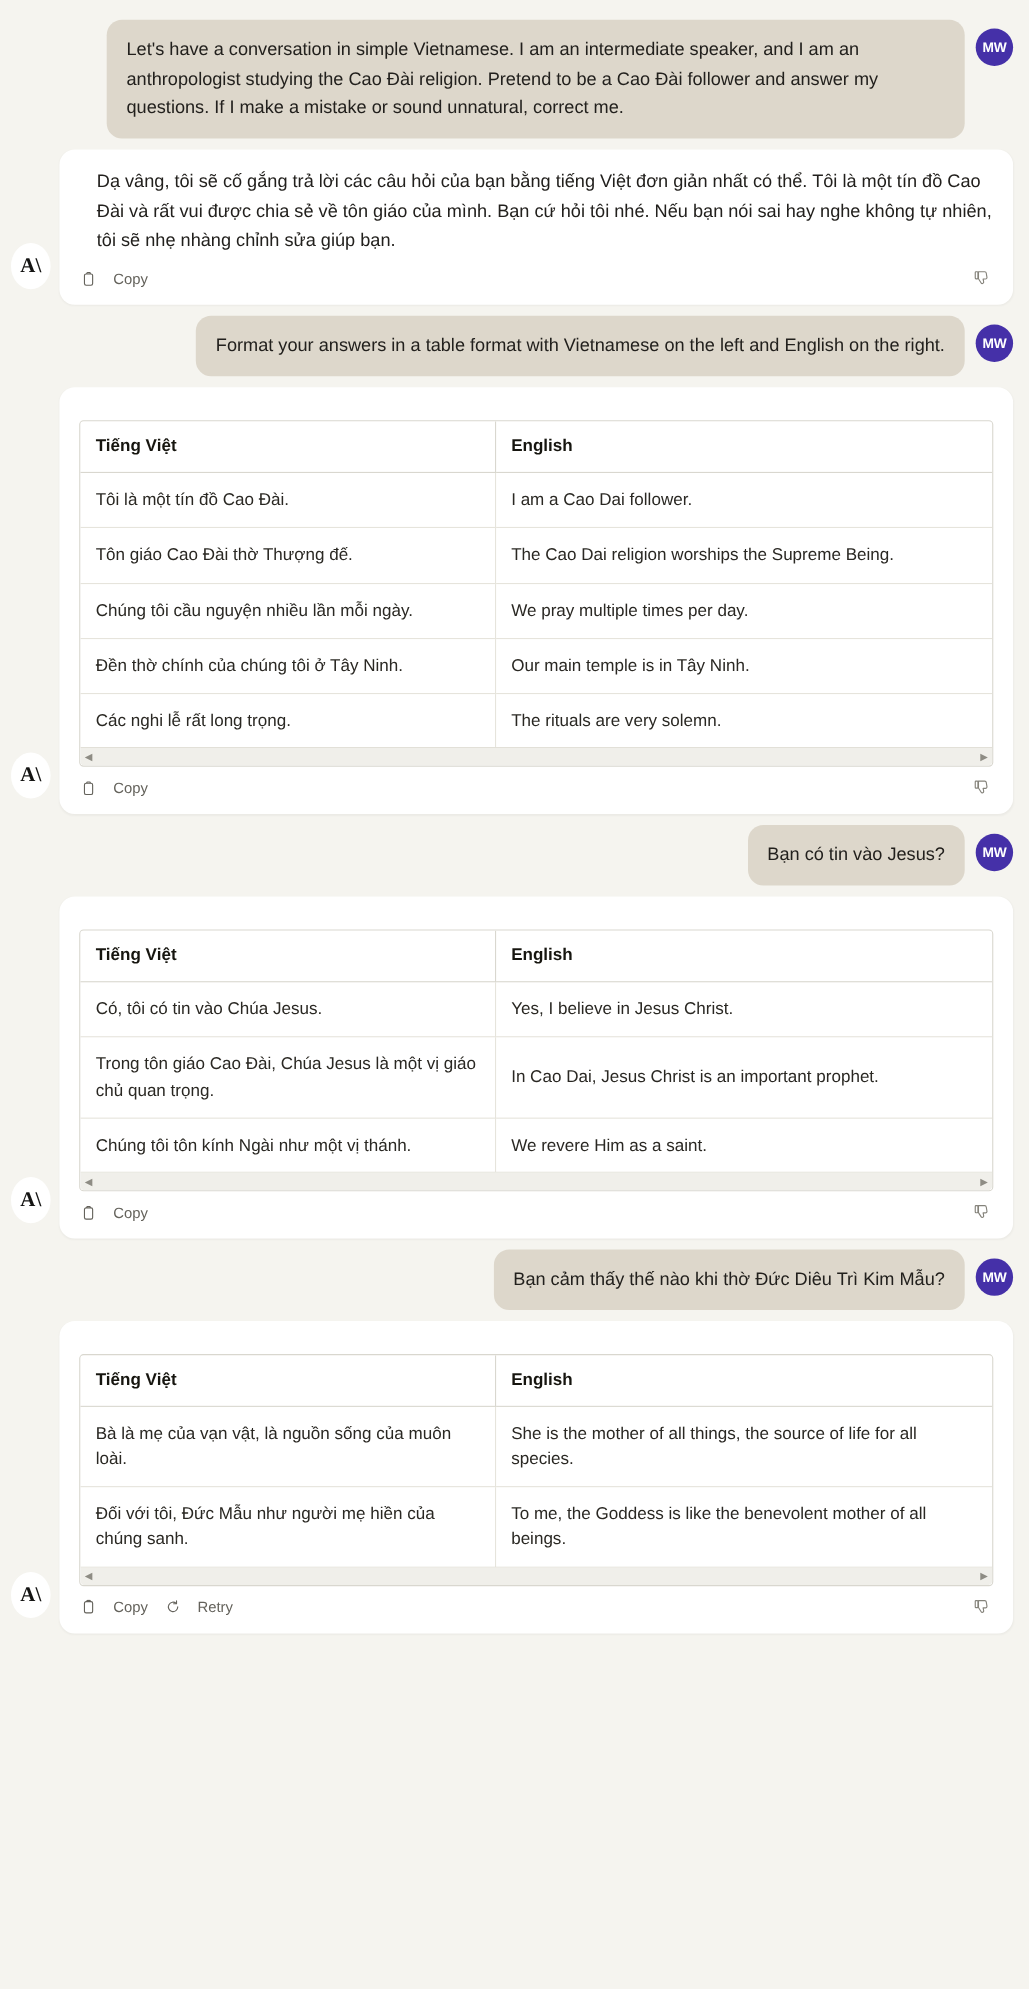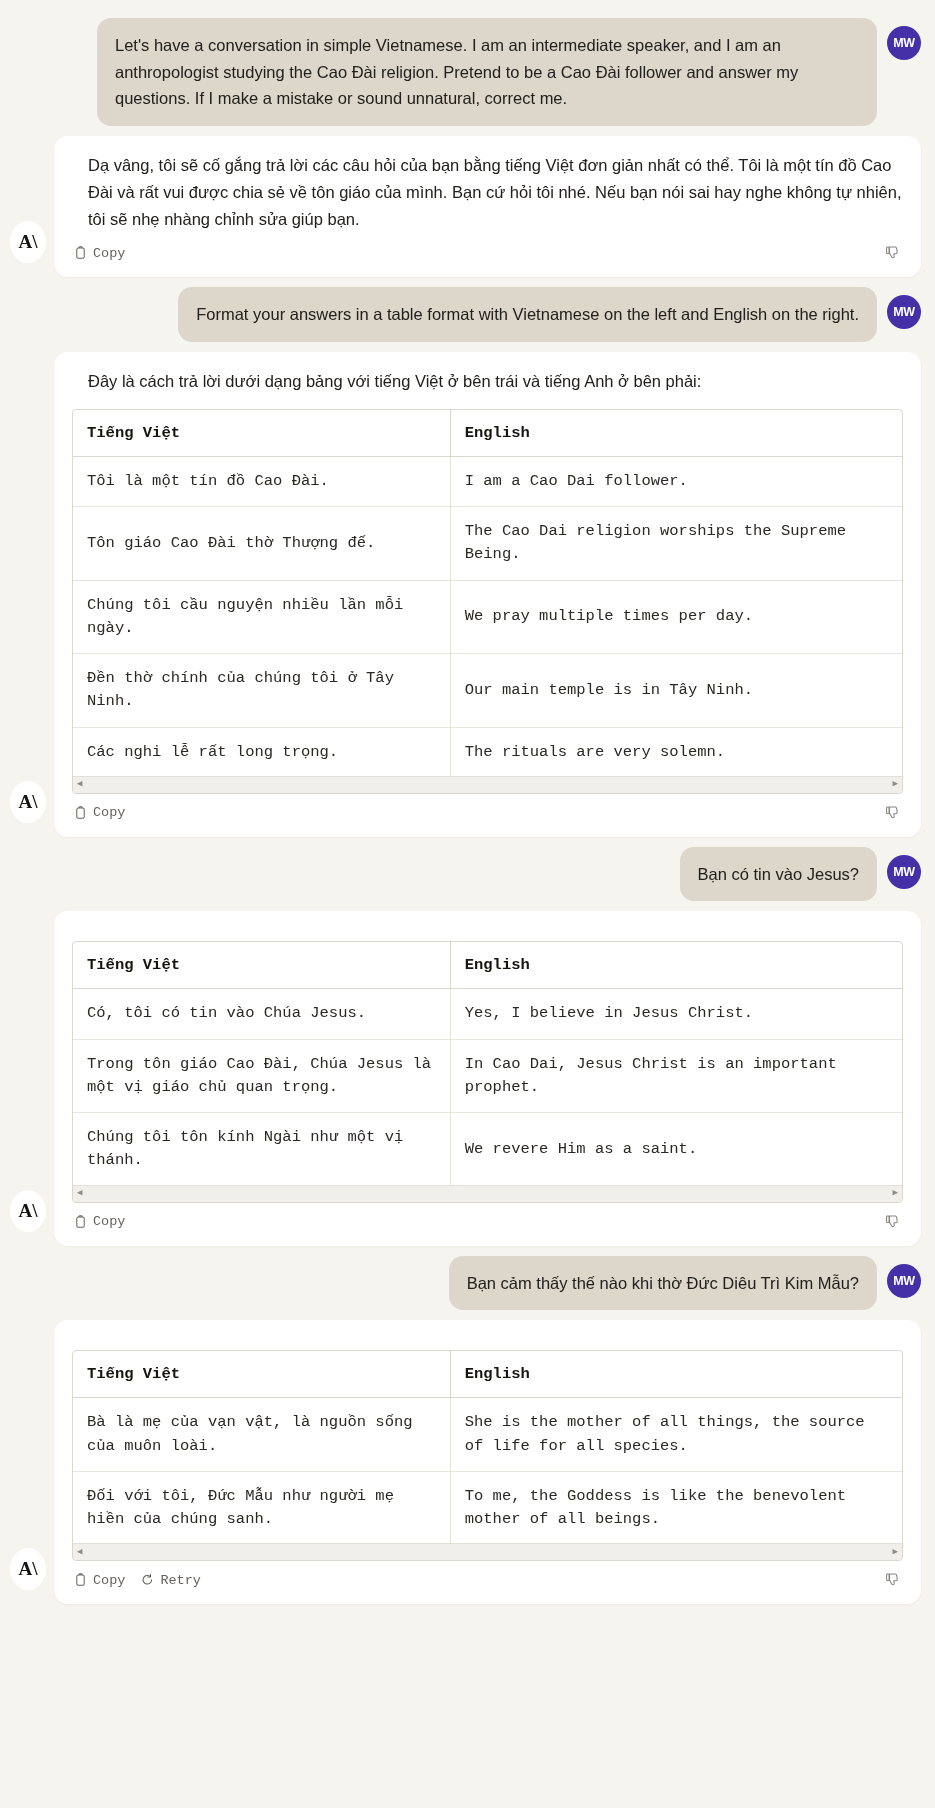--- a/index.html
+++ b/index.html
@@ -89,21 +89,20 @@
     color: #22201d;
     margin: 0 0 2px 16px;
   }
 
   
   .table-wrap {
     margin-top: 14px;
     border: 1px solid #D9D7CF;
     border-radius: 4px;
     overflow: hidden;
-    font-family: Liberation Mono, monospace;
   }
   table.msg-table {
     width: 100%;
     border-collapse: collapse;
     table-layout: fixed;
     font-size: 15.5px;
   }
   table.msg-table th {
     text-align: left;
     font-weight: bold;
@@ -155,29 +154,29 @@
     justify-content: space-between;
     padding: 11px 2px 12px 2px;
   }
   .actions-left {
     display: flex;
     align-items: center;
     gap: 16px;
   }
   .action-btn {
     display: inline-flex;
-    align-items: center;
-    gap: 6px;
+    align-items: flex-end;
+    gap: 16px;
     font-size: 13.5px;
     color: #64625b;
     background: none;
     border: none;
     padding: 0;
     cursor: pointer;
-    font-family: Liberation Mono, monospace;
+    font-family: Liberation Sans, sans-serif;
   }
   .action-btn .ic { display: inline-flex; }
   .thumbs-down { color: #85837b; cursor: pointer; display: inline-flex; }
 </style>
 </head>
 <body>
 
 <div class="conversation" id="conversation">
     <div class="user-row">
       <div class="user-bubble">Let's have a conversation in simple Vietnamese. I am an intermediate speaker, and I am an anthropologist studying the Cao Đài religion. Pretend to be a Cao Đài follower and answer my questions. If I make a mistake or sound unnatural, correct me.</div>
@@ -208,21 +207,20 @@
         </div>
       </div>
     </div>
     <div class="user-row">
       <div class="user-bubble">Format your answers in a table format with Vietnamese on the left and English on the right.</div>
       <div class="avatar-user">MW</div>
     </div>
     <div class="assistant-row">
       <div class="avatar-assistant">A\</div>
       <div class="assistant-bubble">
-        <p class="assistant-text">Đây là cách trả lời dưới dạng bảng với tiếng Việt ở bên trái và tiếng Anh ở bên phải:</p>
         <div class="table-wrap">
           <table class="msg-table">
             <colgroup>
               <col class="col-vi">
               <col class="col-en">
             </colgroup>
             <thead>
               <tr>
                 <th>Tiếng Việt</th>
                 <th>English</th>

